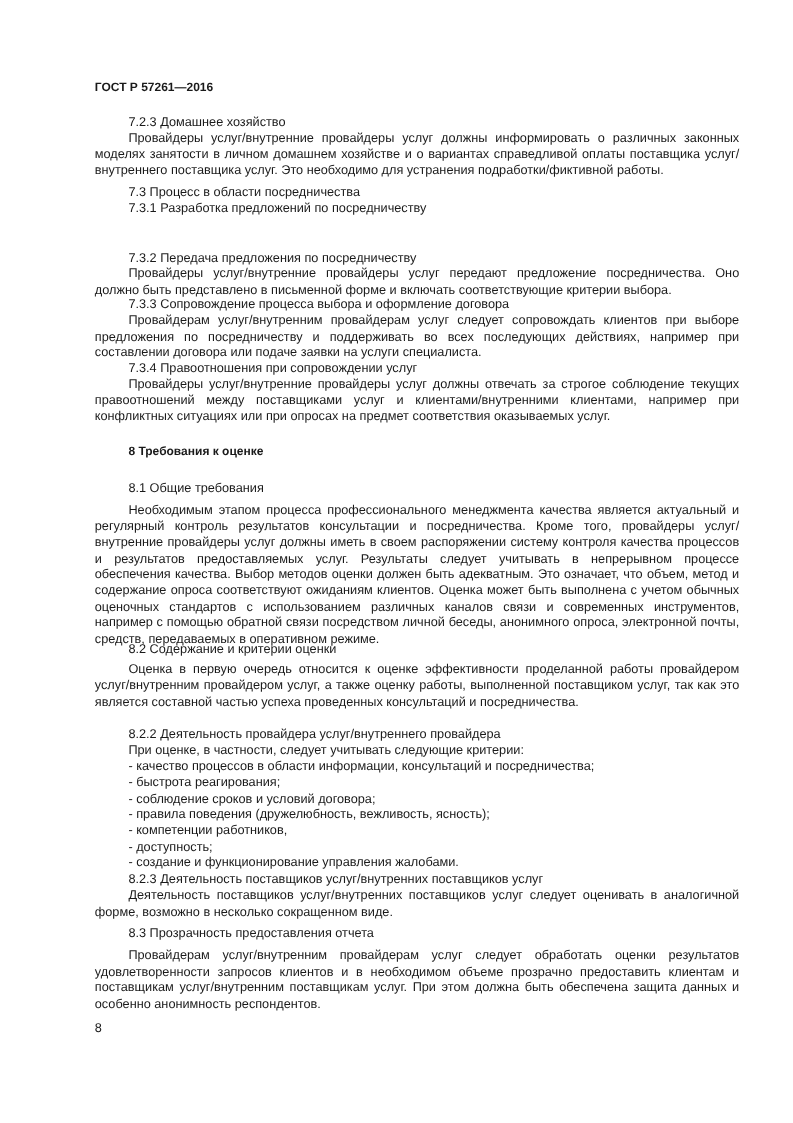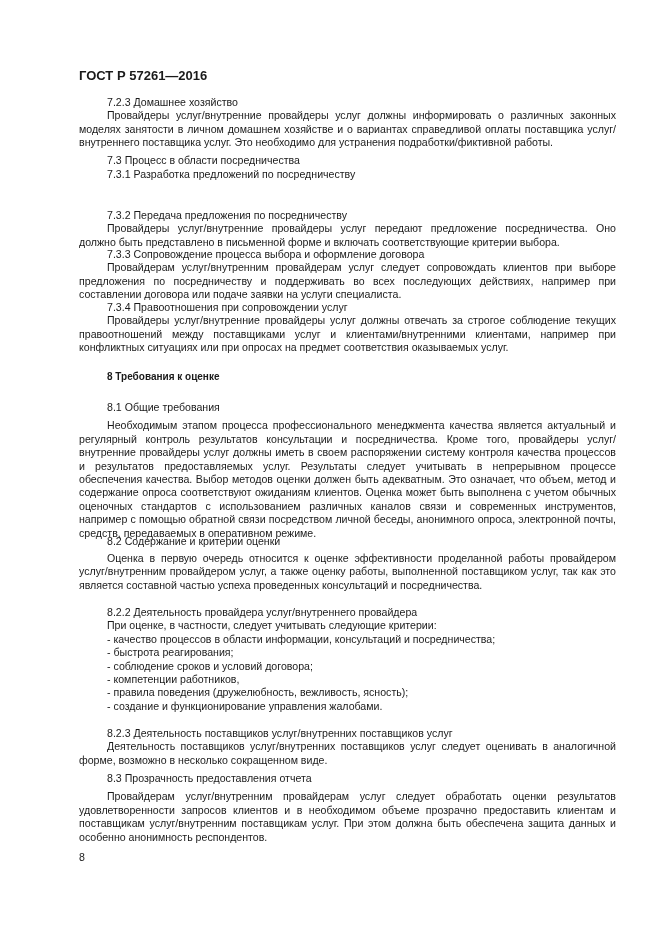--- a/index.html
+++ b/index.html
@@ -1,19 +1,19 @@
 <!DOCTYPE html>
 <html><head>
 <meta charset="utf-8">
 <style>
   html, body { margin: 0; padding: 0; background: #ffffff; }
   body { width: 661px; height: 936px; position: relative; overflow: hidden;
          font-family: "Liberation Sans", sans-serif; color: #1a1a1a; }
   .page { position: absolute; left: 79px; top: 0; width: 537px; font-size: 10.6px; line-height: 13.4px; }
-  .hdr { position: absolute; left: 79px; top: 68px; font-weight: bold; font-size: 13px; }
+  .hdr { position: absolute; left: 79px; top: 68px; font-weight: bold; font-size: 10px; }
   .h3 { font-weight: normal; padding-left: 28px; margin: 0; }
   .p { text-align: justify; text-indent: 28px; margin: 0; }
   .pi { padding-left: 28px; margin: 0; }
   .li { padding-left: 28px; margin: 0; }
   .h1 { font-weight: bold; font-size: 10px; padding-left: 28px; margin: 0; }
   .pg { position: absolute; left: 79px; top: 851px; font-size: 10.6px; }
 </style>
 </head>
 <body>
 
@@ -54,22 +54,23 @@
   </div>
   <div style="position:absolute;top:552px;width:537px;">
     <p class="p">Оценка в первую очередь относится к оценке эффективности проделанной работы провайдером услуг/внутренним провайдером услуг, а также оценку работы, выполненной поставщиком услуг, так как это является составной частью успеха проведенных консультаций и посредничества.</p>
   </div>
   <div style="position:absolute;top:606px;width:537px;">
     <p class="h3">8.2.2  Деятельность провайдера услуг/внутреннего провайдера</p>
     <p class="pi">При оценке, в частности, следует учитывать следующие критерии:</p>
     <p class="li">- качество процессов в области информации, консультаций и посредничества;</p>
     <p class="li">- быстрота реагирования;</p>
     <p class="li">- соблюдение сроков и условий договора;</p>
+    <p class="li">- правила поведения (дружелюбность, вежливость, ясность);</p>
     <p class="li">- компетенции работников,</p>
-    <p class="li">- правила поведения (дружелюбность, вежливость, ясность);</p>
+    <p class="li">- доступность;</p>
     <p class="li">- создание и функционирование управления жалобами.</p>
   </div>
   <div style="position:absolute;top:727px;width:537px;">
     <p class="h3">8.2.3  Деятельность поставщиков услуг/внутренних поставщиков услуг</p>
     <p class="p">Деятельность поставщиков услуг/внутренних поставщиков услуг следует оценивать в аналогичной форме, возможно в несколько сокращенном виде.</p>
   </div>
   <div style="position:absolute;top:772px;width:537px;">
     <p class="h3">8.3  Прозрачность предоставления отчета</p>
     <p class="p" style="margin-top:5px">Провайдерам услуг/внутренним провайдерам услуг следует обработать оценки результатов удовлетворенности запросов клиентов и в необходимом объеме прозрачно предоставить клиентам и поставщикам услуг/внутренним поставщикам услуг. При этом должна быть обеспечена защита данных и особенно анонимность респондентов.</p>
   </div>

